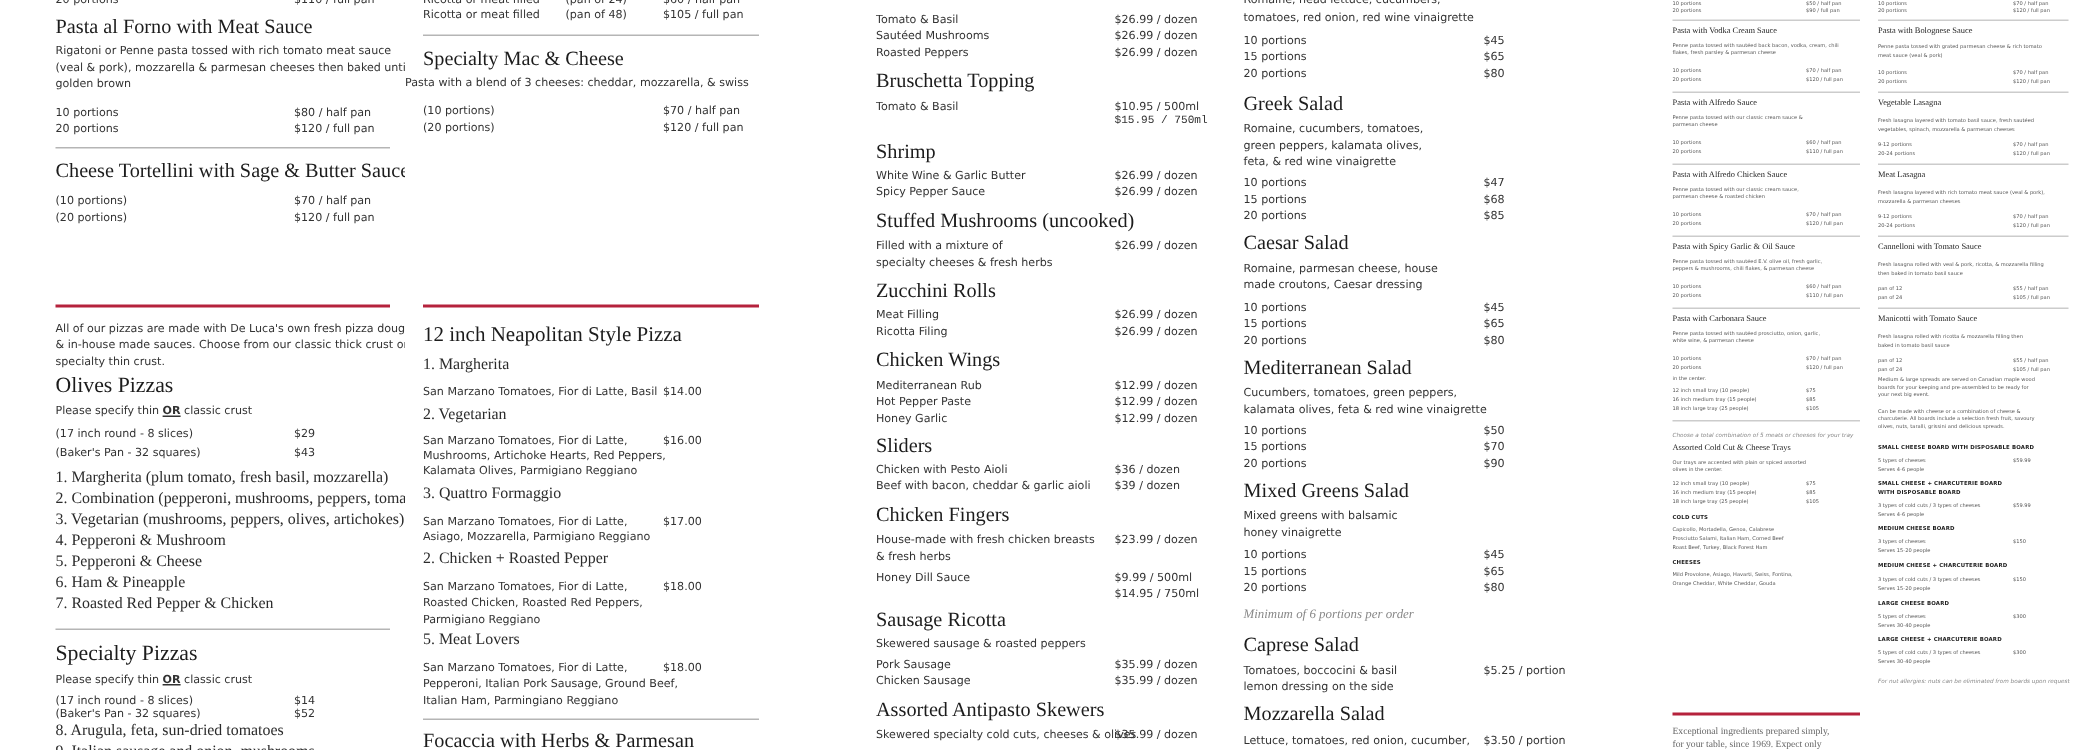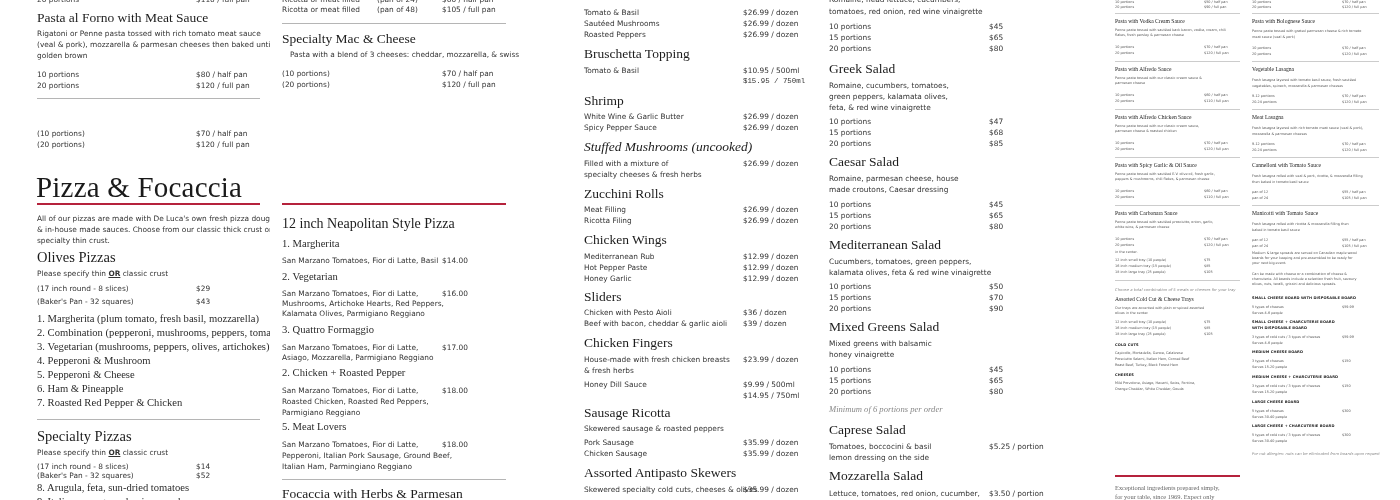--- a/index.html
+++ b/index.html
@@ -31,26 +31,26 @@
   <div class="abs h-item" style="left:37px; top:10px;">Pasta al Forno with Meat Sauce</div>
   <div class="abs t" style="left:37px; top:28px;">Rigatoni or Penne pasta tossed with rich tomato meat sauce</div>
   <div class="abs t" style="left:37px; top:39px;">(veal &amp; pork), mozzarella &amp; parmesan cheeses then baked until</div>
   <div class="abs t" style="left:37px; top:50px;">golden brown</div>
   <div class="abs t" style="left:37px; top:69px;">10 portions</div>
   <div class="abs t" style="left:196px; top:69px;">$80 / half pan</div>
   <div class="abs t" style="left:37px; top:80px;">20 portions</div>
   <div class="abs t" style="left:196px; top:80px;">$120 / full pan</div>
   <div class="rule" style="left:37px; top:98px; width:223px;"></div>
 
+  <div class="abs h-item" style="left:37px; top:106px;">Cheese Tortellini with Sage &amp; Butter Sauce</div>
   <div class="abs t" style="left:37px; top:128px;">(10 portions)</div>
   <div class="abs t" style="left:196px; top:128px;">$70 / half pan</div>
   <div class="abs t" style="left:37px; top:139px;">(20 portions)</div>
   <div class="abs t" style="left:196px; top:139px;">$120 / full pan</div>
 
-  <div class="abs h-big" style="left:36px; top:171px;">Pizza &amp; Focaccia</div>
   <div class="rule-red" style="left:37px; top:203px; width:223px;"></div>
   <div class="abs t" style="left:37px; top:213px;">All of our pizzas are made with De Luca's own fresh pizza dough</div>
   <div class="abs t" style="left:37px; top:224px;">&amp; in-house made sauces.  Choose from our classic thick crust or</div>
   <div class="abs t" style="left:37px; top:235px;">specialty thin crust.</div>
 
   <div class="abs h-sub" style="left:37px; top:249px;">Olives Pizzas</div>
   <div class="abs t" style="left:37px; top:268px;"><span>Please specify thin </span><u><b>OR</b></u><span> classic crust</span></div>
   <div class="abs t" style="left:37px; top:283px;">(17 inch round - 8 slices)</div>
   <div class="abs t" style="left:196px; top:283px;">$29</div>
   <div class="abs t" style="left:37px; top:296px;">(Baker's Pan - 32 squares)</div>
@@ -78,21 +78,21 @@
 <div class="col" style="left:270px; width:250px;">
   <div class="abs t" style="left:12px; top:-6px;">Ricotta or meat filled</div>
   <div class="abs t" style="left:107px; top:-6px;">(pan of 24)</div>
   <div class="abs t" style="left:172px; top:-6px;">$60 / half pan</div>
   <div class="abs t" style="left:12px; top:4px;">Ricotta or meat filled</div>
   <div class="abs t" style="left:107px; top:4px;">(pan of 48)</div>
   <div class="abs t" style="left:172px; top:4px;">$105 / full pan</div>
   <div class="rule" style="left:12px; top:23px; width:224px;"></div>
 
   <div class="abs h-item" style="left:12px; top:31px;">Specialty Mac &amp; Cheese</div>
-  <div class="abs t" style="left:20px; top:49px;text-align:center;">Pasta with a blend of 3 cheeses: cheddar, mozzarella, &amp; swiss</div>
+  <div class="abs t" style="left:0; top:49px;text-align:center;">Pasta with a blend of 3 cheeses: cheddar, mozzarella, &amp; swiss</div>
   <div class="abs t" style="left:12px; top:68px;">(10 portions)</div>
   <div class="abs t" style="left:172px; top:68px;">$70 / half pan</div>
   <div class="abs t" style="left:12px; top:79px;">(20 portions)</div>
   <div class="abs t" style="left:172px; top:79px;">$120 / full pan</div>
 
   <div class="rule-red" style="left:12px; top:203px; width:224px;"></div>
   <div class="abs h-item" style="left:12px; top:216px; font-size:14px;">12 inch Neapolitan Style Pizza</div>
 
   <div class="abs num-item" style="left:12px; top:238px;">1.   Margherita</div>
   <div class="abs t" style="left:12px; top:255px;">San Marzano Tomatoes, Fior di Latte, Basil</div>
@@ -137,21 +137,21 @@
   <div class="abs t" style="left:14px; top:65px;">Tomato &amp; Basil</div>
   <div class="abs t" style="left:173px; top:65px;">$10.95 / 500ml</div>
   <div class="abs t" style="left:173px; top:76px;font-family:Liberation Mono, monospace;">$15.95 / 750ml</div>
 
   <div class="abs h-item" style="left:14px; top:93px;">Shrimp</div>
   <div class="abs t" style="left:14px; top:111px;">White Wine &amp; Garlic Butter</div>
   <div class="abs t" style="left:173px; top:111px;">$26.99 / dozen</div>
   <div class="abs t" style="left:14px; top:122px;">Spicy Pepper Sauce</div>
   <div class="abs t" style="left:173px; top:122px;">$26.99 / dozen</div>
 
-  <div class="abs h-item" style="left:14px; top:139px;font-style:italic;">Stuffed Mushrooms (uncooked)</div>
+  <div class="abs h-item" style="left:14px; top:139px;">Stuffed Mushrooms (uncooked)</div>
   <div class="abs t" style="left:14px; top:158px;">Filled with a mixture of</div>
   <div class="abs t" style="left:173px; top:158px;">$26.99 / dozen</div>
   <div class="abs t" style="left:14px; top:169px;">specialty cheeses &amp; fresh herbs</div>
 
   <div class="abs h-item" style="left:14px; top:186px;">Zucchini Rolls</div>
   <div class="abs t" style="left:14px; top:204px;">Meat Filling</div>
   <div class="abs t" style="left:173px; top:204px;">$26.99 / dozen</div>
   <div class="abs t" style="left:14px; top:215px;">Ricotta Filing</div>
   <div class="abs t" style="left:173px; top:215px;">$26.99 / dozen</div>
 

